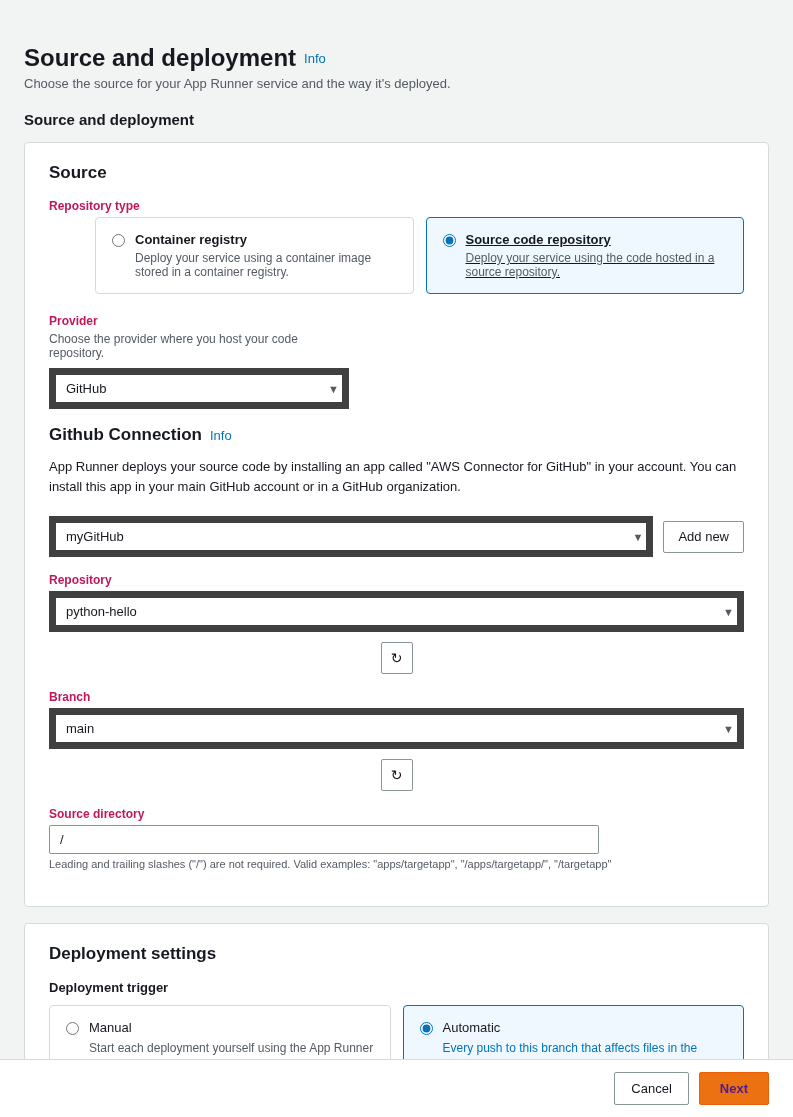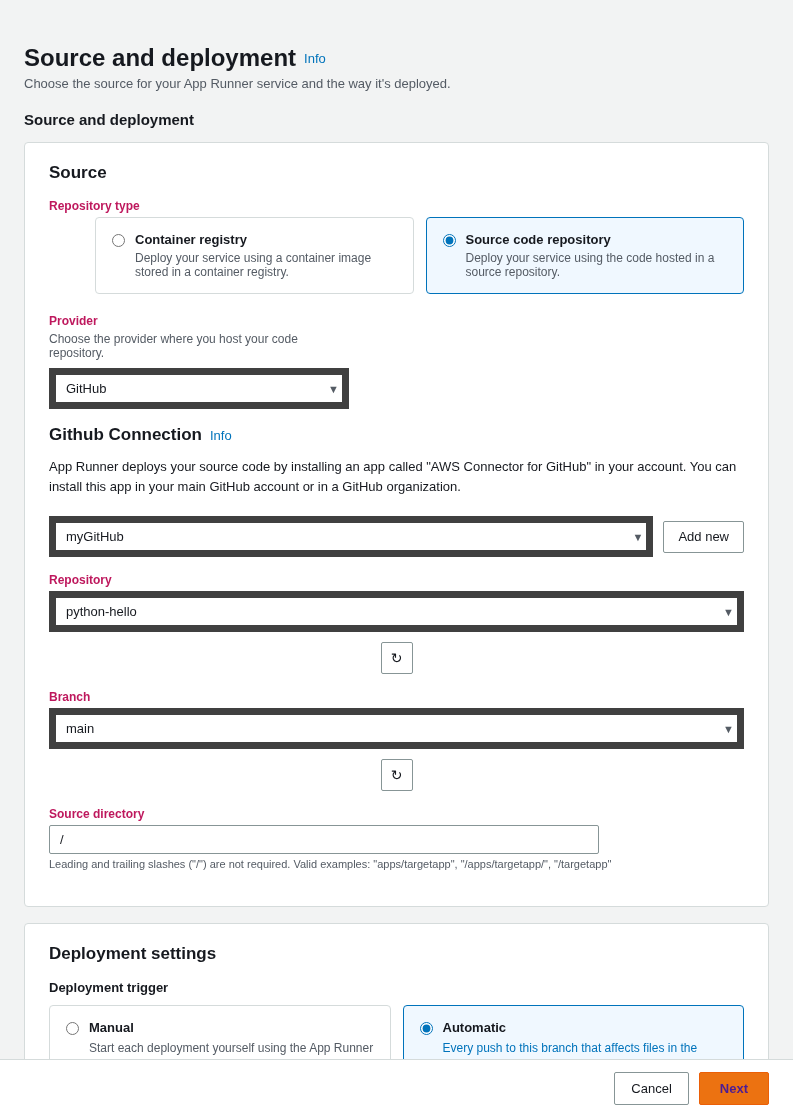--- a/index.html
+++ b/index.html
@@ -77,20 +77,21 @@
       border-radius: 4px;
       padding: 14px 16px;
       cursor: pointer;
       display: flex;
       align-items: flex-start;
       gap: 10px;
     }
     .radio-option.selected {
       border-color: #0073bb;
       background: #f0f8ff;
+      text-decoration: underline;
     }
     .radio-option input[type="radio"] {
       margin-top: 2px;
       flex-shrink: 0;
       accent-color: #0073bb;
     }
     .radio-option-content {}
     .radio-option-title {
       font-size: 13px;
       font-weight: 700;
@@ -231,21 +232,21 @@
       border-color: #0073bb;
       background: #f0f8ff;
     }
     .deploy-radio-option input[type="radio"] {
       margin-top: 2px;
       flex-shrink: 0;
       accent-color: #0073bb;
     }
     .deploy-option-title {
       font-size: 13px;
-      font-weight: 700;
+      font-weight: 400;
       color: #16191f;
       margin-bottom: 4px;
     }
     .deploy-option-desc {
       font-size: 12px;
       color: #0073bb;
       line-height: 1.5;
     }
     .deploy-option-desc strong {
       font-weight: 700;

